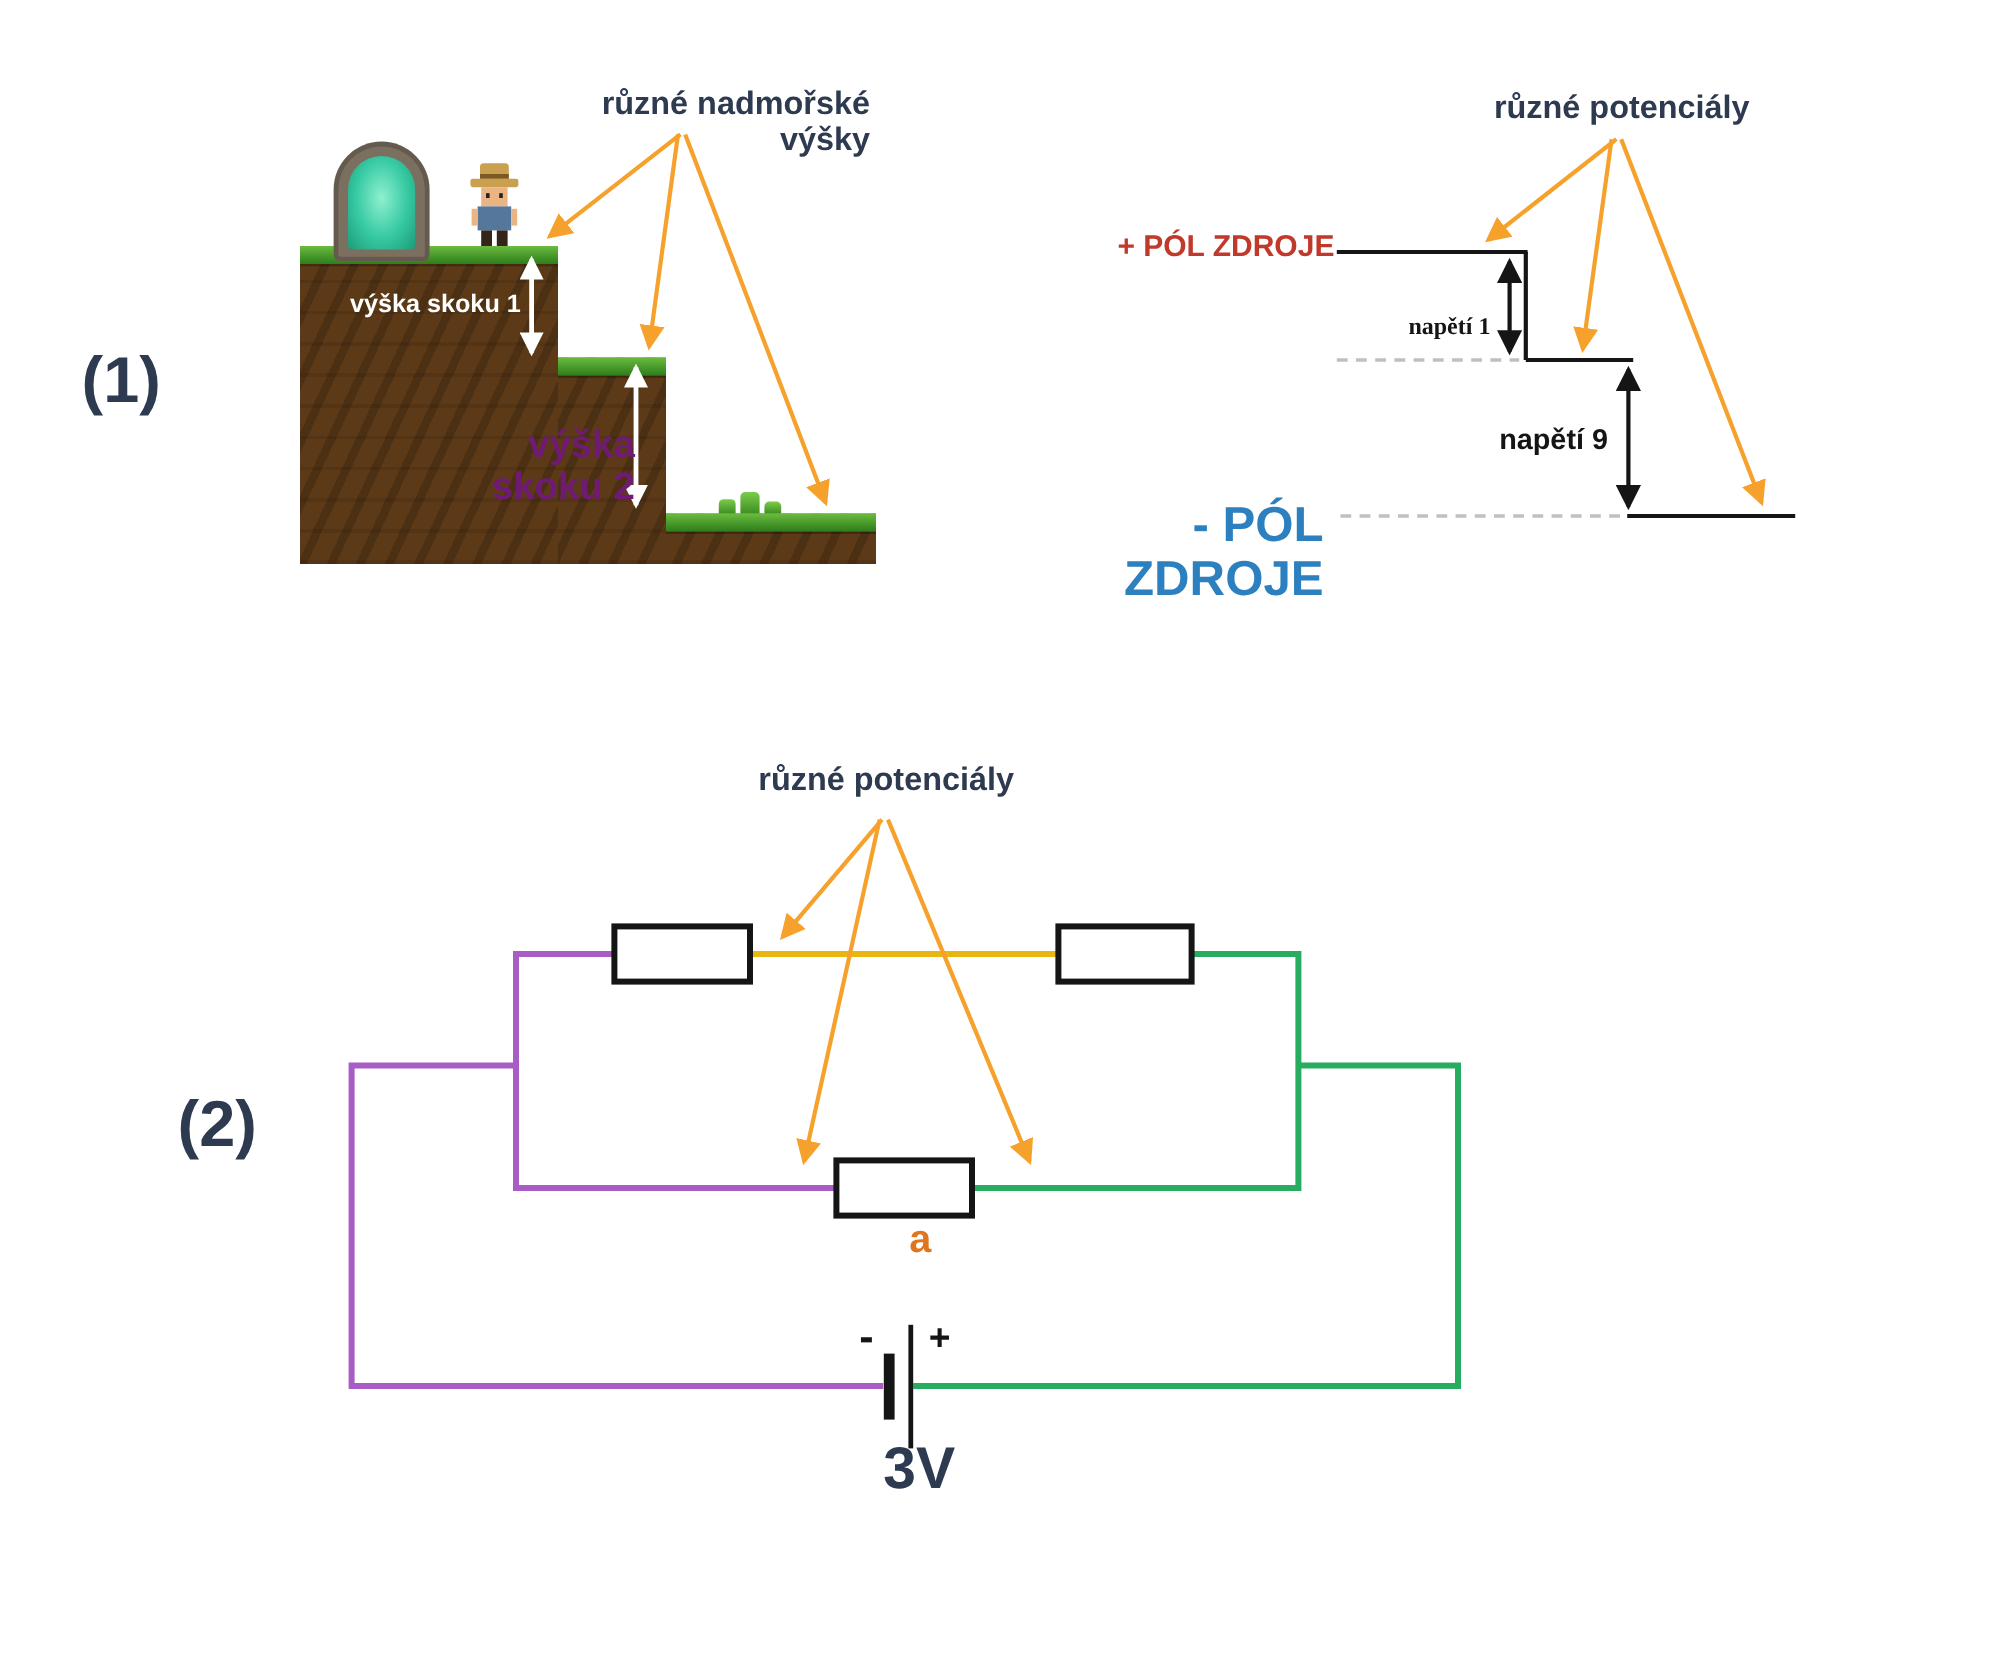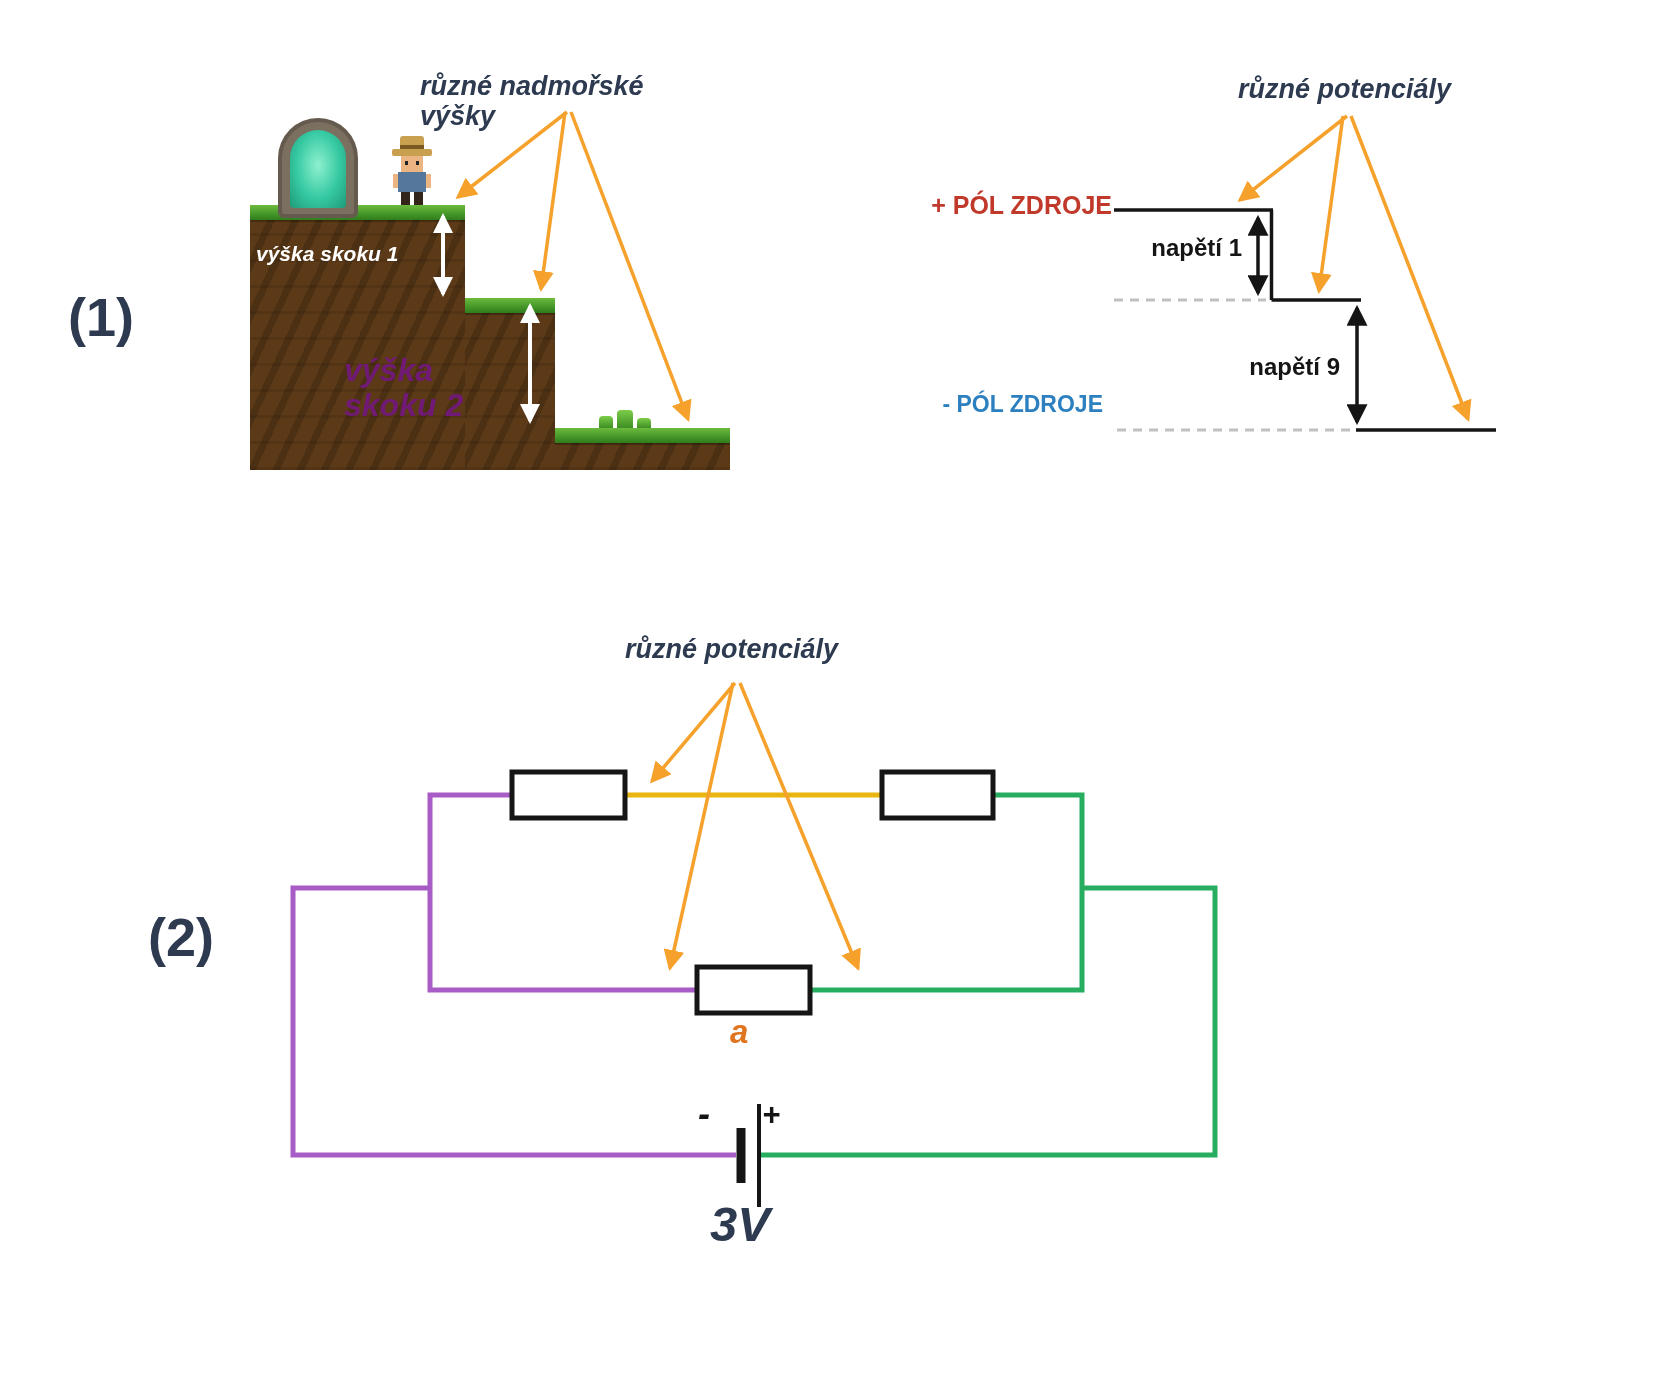--- a/index.html
+++ b/index.html
@@ -1,20 +1,20 @@
 <!DOCTYPE html>
 <html style="--text-dark: #2d3a50; --ink: #151515; --accent-orange: #f5a12b; --pol-plus-red: #c0392b; --pol-minus-blue: #2d80bf; --wire-purple: #a85cc5; --wire-green: #27ad60; --wire-yellow: #e9b511; --label-a-orange: #e0751f; --dash-gray: #c0c0c0; --arrow-white: #ffffff; --terrain-brown: #5c3a17;"><head>
 <meta charset="utf-8">
 <style>
   * { margin:0; padding:0; box-sizing:border-box; }
   html,body { background:#ffffff; font-family:"Liberation Sans", sans-serif; }
   #canvas { position:relative; width:1678px; height:1400px; background:#ffffff; overflow:hidden; }
   .abs { position:absolute; }
   .lbl { position:absolute; font-weight:bold; color:var(--text-dark,#2d3a50); line-height:1.1; }
-  .center { text-align:left;font-style:italic; }
+  .center { text-align:right; }
   .right { text-align:right; }
 
   
   .terrain {
     position:absolute;
     background-color:var(--terrain-brown,#5c3a17);
     background-image:
       repeating-linear-gradient(115deg, rgba(0,0,0,.18) 0 7px, transparent 7px 22px),
       repeating-linear-gradient(0deg, rgba(0,0,0,.10) 0 3px, transparent 3px 26px);
   }
@@ -132,22 +132,22 @@
     <line class="ar-o" x1="733" y1="683" x2="670" y2="968" marker-end="url(#mh-o)"></line>
     <line class="ar-o" x1="740" y1="683" x2="858" y2="968" marker-end="url(#mh-o)"></line>
   </svg>
 
   <div class="lbl" style="left:68px; top:288px; font-size:54px;">(1)</div>
   <div class="lbl center" style="left:420px; top:72px; width:305px; font-size:27px;">různé nadmořské výšky</div>
   <div class="lbl center" style="left:256px; top:242px; width:178px; font-size:21px; color:#ffffff;">výška skoku 1</div>
   <div class="lbl center" style="left:344px; top:353px; width:185px; font-size:32px; color:#701a75;">výška skoku 2</div>
   <div class="lbl center" style="left:1238px; top:75px; width:220px; font-size:27px;">různé potenciály</div>
   <div class="lbl right" style="left:875px; top:192px; width:237px; font-size:25px; color:var(--pol-plus-red,#c0392b);">+ PÓL ZDROJE</div>
-  <div class="lbl right" style="left:875px; top:392px; width:228px; font-size:23px; color:var(--pol-minus-blue,#2d80bf);">- PÓL ZDROJE</div>
-  <div class="lbl right" style="left:1128px; top:235px; width:114px; font-size:24px; color:var(--ink,#151515);">napětí 1</div>
+  <div class="lbl right" style="left:875px; top:415px; width:228px; font-size:41px; color:var(--pol-minus-blue,#2d80bf);">- PÓL ZDROJE</div>
+  <div class="lbl right" style="left:1128px; top:261px; width:114px; font-size:20px; color:var(--ink,#151515);font-family:Liberation Serif, serif;">napětí 1</div>
   <div class="lbl right" style="left:1232px; top:354px; width:108px; font-size:24px; color:var(--ink,#151515);">napětí 9</div>
 
   <div class="lbl" style="left:148px; top:908px; font-size:54px;">(2)</div>
   <div class="lbl center" style="left:625px; top:635px; width:220px; font-size:27px;">různé potenciály</div>
   <div class="lbl center" style="left:730px; top:1014px; width:46px; font-size:33px; color:var(--label-a-orange,#e0751f);">a</div>
   <div class="lbl center" style="left:698px; top:1094px; width:30px; font-size:36px; color:var(--ink,#151515);">-</div>
   <div class="lbl center" style="left:762px; top:1098px; width:30px; font-size:31px; color:var(--ink,#151515);">+</div>
   <div class="lbl center" style="left:710px; top:1198px; width:86px; font-size:49px;">3V</div>
 
 </div>

